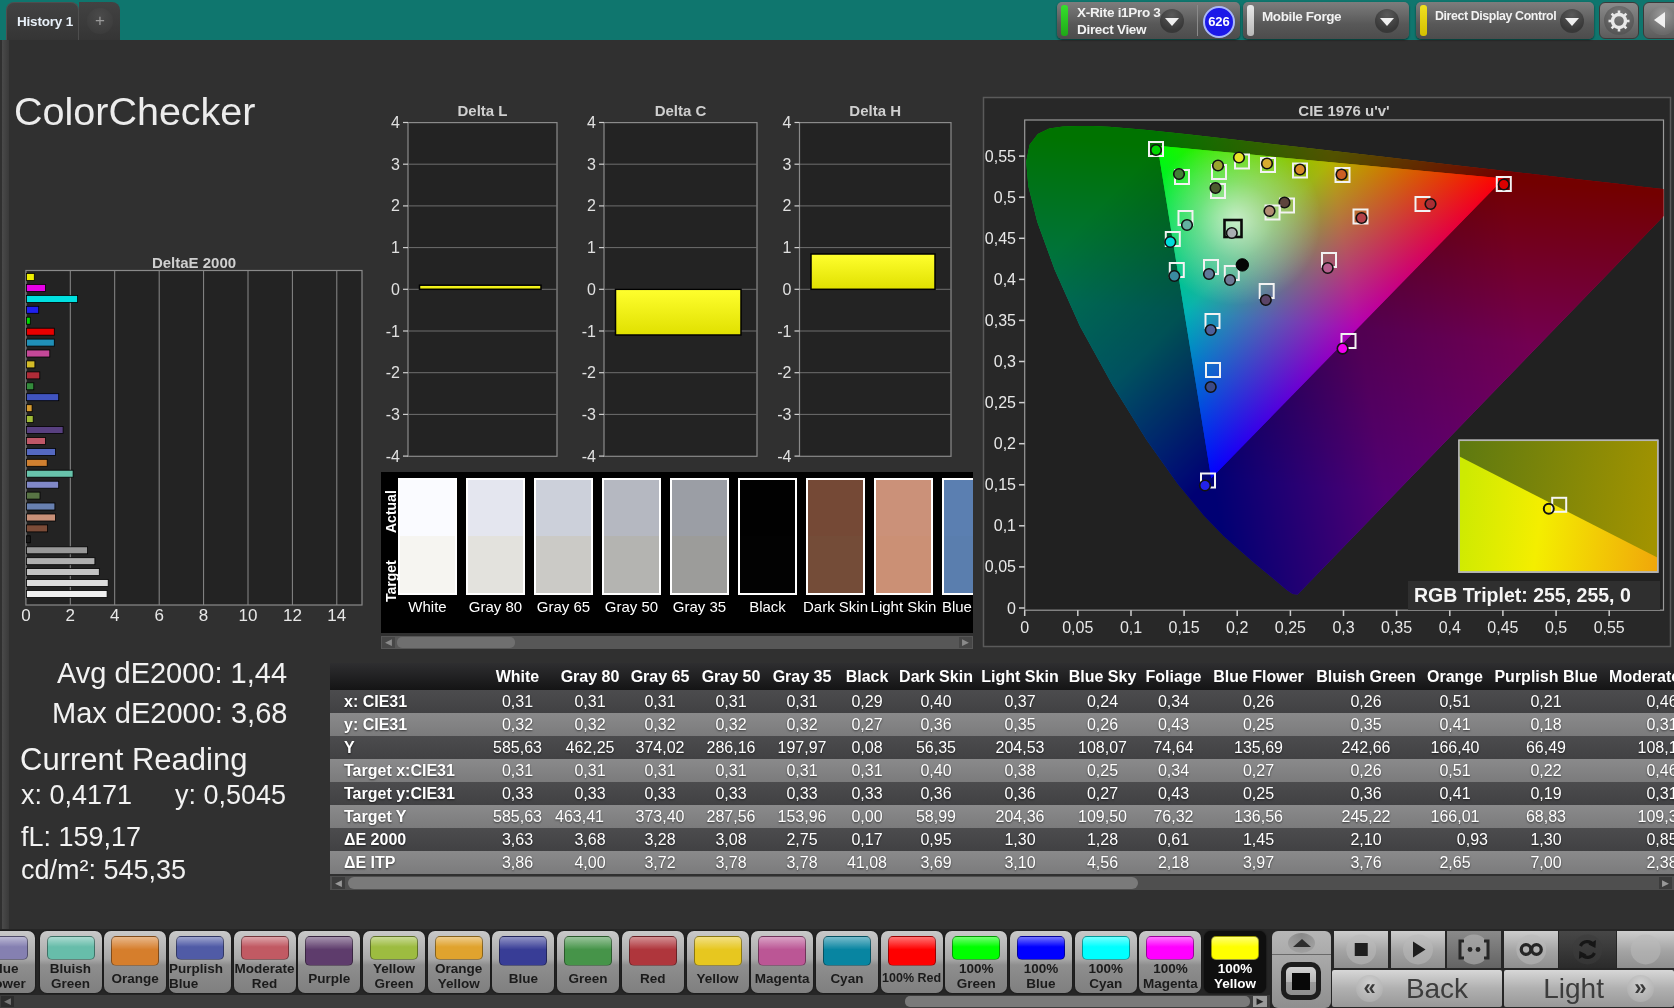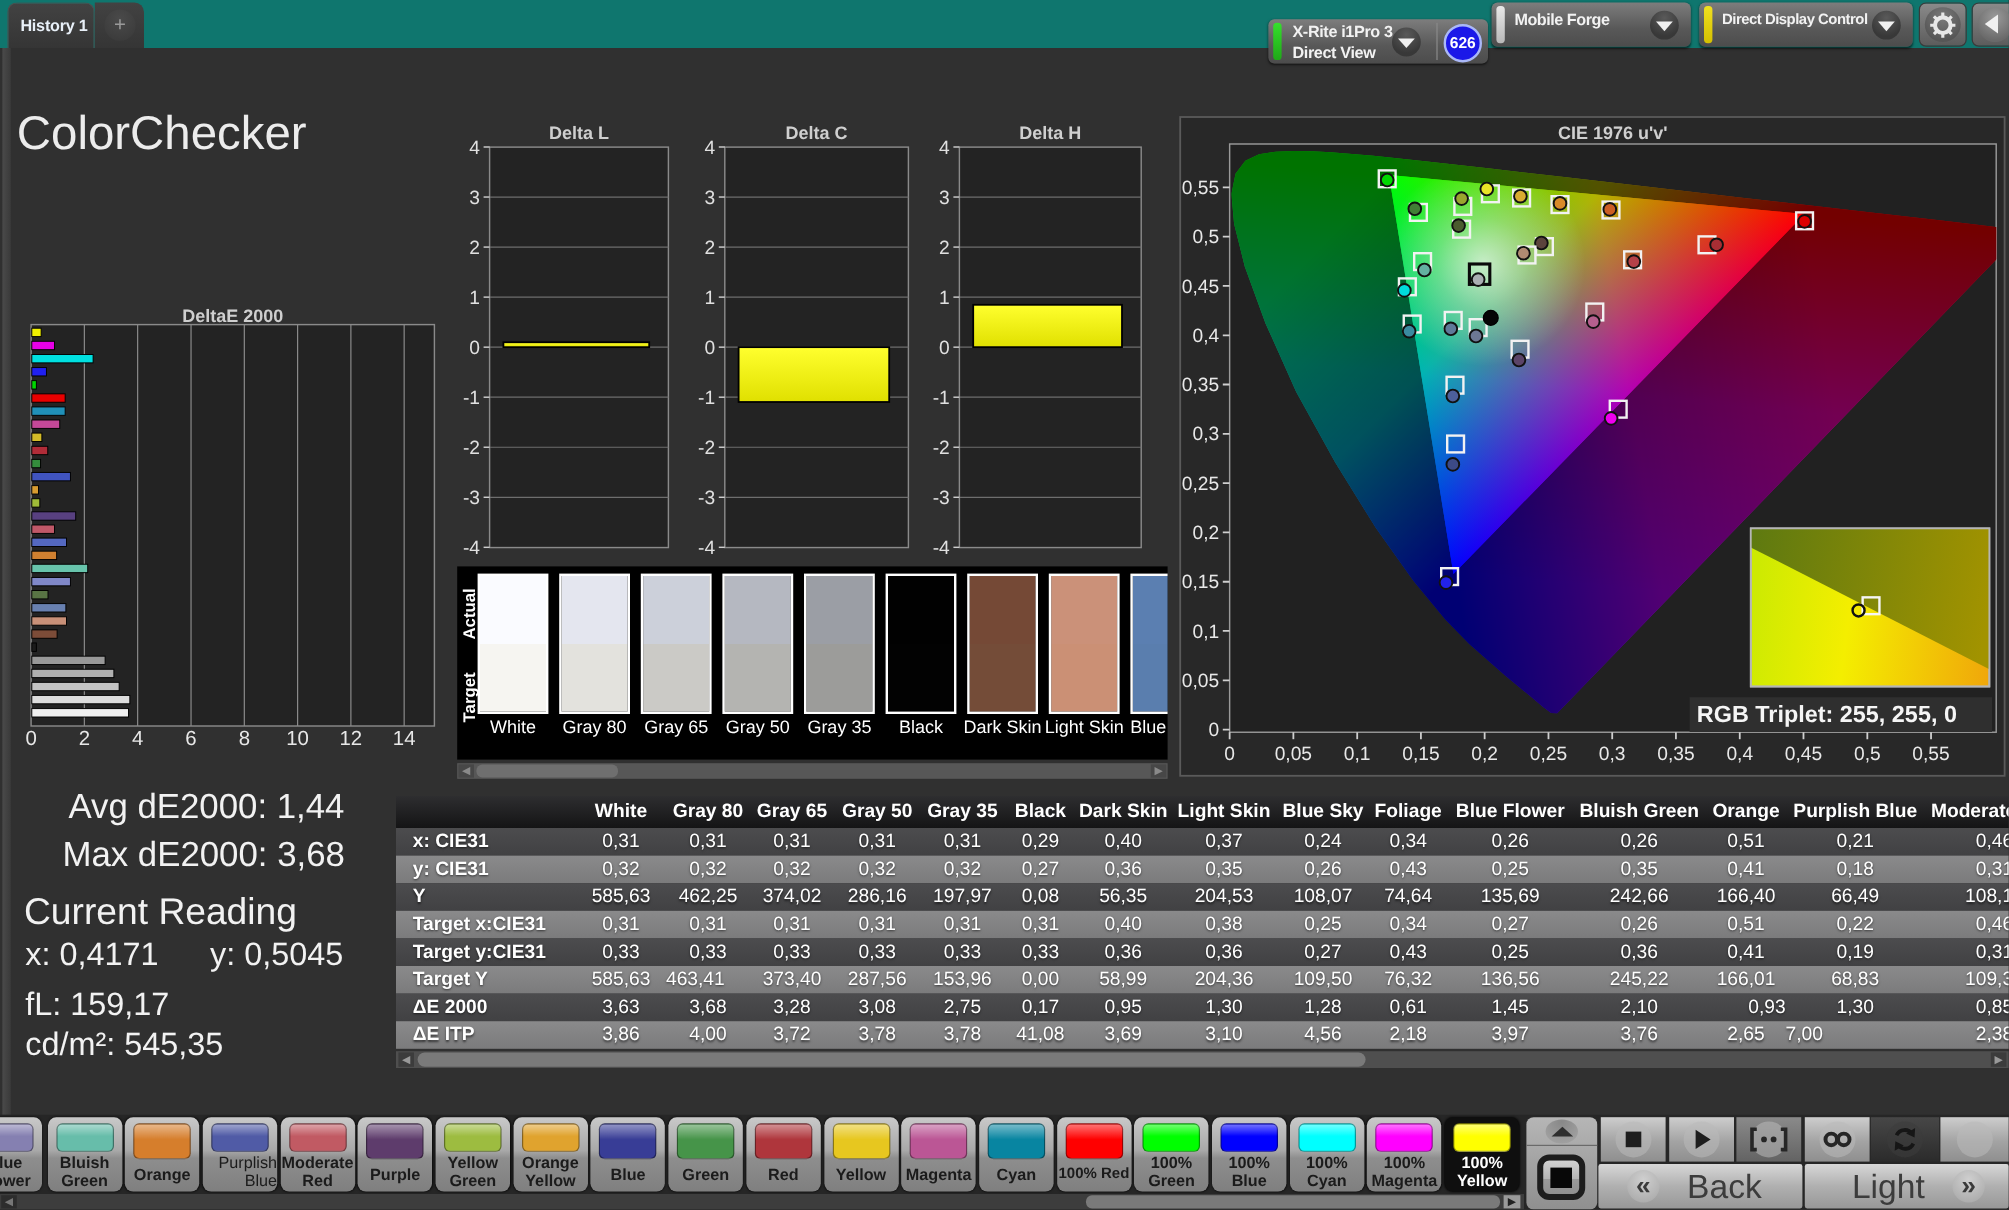--- a/index.html
+++ b/index.html
@@ -3,21 +3,21 @@
 *{margin:0;padding:0}
 body{width:1674px;height:1008px;background:#303030;font-family:"Liberation Sans",sans-serif;overflow:hidden;position:relative}
 </style></head><body>
 <div style="position:absolute;left:0;top:0;width:1674px;height:40px;background:#0f766e">
 <div style="position:absolute;left:6px;top:2px;width:73px;height:38px;background:linear-gradient(180deg,#424242,#353535);border-radius:8px 8px 0 0;border:1px solid #4e4e4e;border-bottom:none;box-sizing:border-box">
 <div style="position:absolute;left:10px;top:11px;font-size:13.5px;font-weight:bold;color:#e8f0f8;white-space:nowrap;letter-spacing:-0.2px">History 1</div>
     </div>
 <div style="position:absolute;left:79px;top:2px;width:41px;height:38px;background:linear-gradient(180deg,#424242,#353535);border-radius:0 8px 0 0">
 <div style="position:absolute;left:8px;top:6px;width:26px;height:26px;border-radius:50%;background:radial-gradient(circle at 50% 30%,#4a4a4a,#383838);color:#9a9a9a;font-size:17px;text-align:center;line-height:25px">+</div>
     </div>
-<div style="position:absolute;left:1057px;top:16px;width:183px;height:37px;border-radius:5px;background:linear-gradient(180deg,#7d7d7d,#585858 60%,#4c4c4c);box-shadow:0 1px 2px rgba(0,0,0,0.6)">
+<div style="position:absolute;left:1057px;top:2px;width:183px;height:37px;border-radius:5px;background:linear-gradient(180deg,#7d7d7d,#585858 60%,#4c4c4c);box-shadow:0 1px 2px rgba(0,0,0,0.6)">
 <div style="position:absolute;left:4px;top:3px;width:7px;height:31px;border-radius:3px;background:linear-gradient(180deg,#35e02c,#1fa818)"></div>
       <div style="position:absolute;left:20px;top:3px;font-size:13.5px;font-weight:bold;color:#f2f2f2;line-height:16.5px;white-space:nowrap;letter-spacing:-0.3px">X-Rite i1Pro 3<br>Direct View</div>
       <div style="position:absolute;right:56px;top:7px;width:24px;height:24px;border-radius:50%;background:radial-gradient(circle at 50% 25%,#5a5a5a,#383838 70%)">
         <div style="position:absolute;left:5px;top:9px;width:0;height:0;border-left:7px solid transparent;border-right:7px solid transparent;border-top:8px solid #f0f0f0"></div>
       </div>
       <div style="position:absolute;right:5px;top:4px;width:32px;height:32px;border-radius:50%;background:#1b18e8;border:2px solid #aab8f8;box-sizing:border-box;color:#fff;font-size:13px;font-weight:bold;text-align:center;line-height:28px">626</div>
       <div style="position:absolute;right:42px;top:3px;width:1px;height:31px;background:#8a8a8a"></div>
     </div>
 <div style="position:absolute;left:1243px;top:2px;width:166px;height:37px;border-radius:5px;background:linear-gradient(180deg,#7d7d7d,#585858 60%,#4c4c4c);box-shadow:0 1px 2px rgba(0,0,0,0.6)">
 <div style="position:absolute;left:4px;top:3px;width:7px;height:31px;border-radius:3px;background:linear-gradient(180deg,#e8e8e8,#b8b8b8)"></div>
@@ -558,21 +558,21 @@
         <div style="width:72px;flex:none;text-align:center">3,78</div>
         <div style="width:70px;flex:none;text-align:center">3,78</div>
         <div style="width:60px;flex:none;text-align:center">41,08</div>
         <div style="width:78px;flex:none;text-align:center">3,69</div>
         <div style="width:90px;flex:none;text-align:center">3,10</div>
         <div style="width:75px;flex:none;text-align:center">4,56</div>
         <div style="width:67px;flex:none;text-align:center">2,18</div>
         <div style="width:103px;flex:none;text-align:center">3,97</div>
         <div style="width:112px;flex:none;text-align:center">3,76</div>
         <div style="width:66px;flex:none;text-align:center">2,65</div>
-        <div style="width:116px;flex:none;">7,00</div>
+        <div style="width:116px;flex:none;text-align:center">7,00</div>
         <div style="width:116px;flex:none;text-align:center">2,38</div>
       </div>
     </div>
   </div>
 <div style="position:absolute;left:330px;top:876px;width:1344px;height:14px;background:#4f4f4f">
 <div style="position:absolute;left:2px;top:1px;width:13px;height:12px;background:#3c3c3c;color:#999;font-size:9px;line-height:12px;text-align:center">◀</div>
 <div style="position:absolute;left:18px;top:1px;width:790px;height:12px;background:#7a7a7a;border-radius:6px"></div>
 <div style="position:absolute;right:2px;top:1px;width:13px;height:12px;background:#3c3c3c;color:#999;font-size:9px;line-height:12px;text-align:center">▶</div>
 </div>
 <div style="position:absolute;left:0;top:929px;width:1674px;height:79px;background:#262626">
@@ -584,21 +584,21 @@
       <div style="position:absolute;left:39.5px;top:2px;width:62px;height:62px;border-radius:7px;background:linear-gradient(180deg,#c9c9c9,#a8a8a8 45%,#8e8e8e 55%,#7f7f7f);box-shadow:0 0 2px rgba(0,0,0,0.8)">
 <div style="position:absolute;left:7px;top:5px;width:48px;height:24px;border-radius:5px;background:linear-gradient(180deg,rgba(255,255,255,0.45),rgba(255,255,255,0) 45%),#67bdaa;border:1px solid rgba(0,0,0,0.4);box-sizing:border-box"></div>
 <div style="position:absolute;left:0;top:30px;width:62px;text-align:center;font-size:13.5px;line-height:15px;font-weight:bold;color:#1b1b1b;white-space:nowrap;">Bluish<br>Green</div>
       </div>
       <div style="position:absolute;left:104.2px;top:2px;width:62px;height:62px;border-radius:7px;background:linear-gradient(180deg,#c9c9c9,#a8a8a8 45%,#8e8e8e 55%,#7f7f7f);box-shadow:0 0 2px rgba(0,0,0,0.8)">
 <div style="position:absolute;left:7px;top:5px;width:48px;height:30px;border-radius:5px;background:linear-gradient(180deg,rgba(255,255,255,0.45),rgba(255,255,255,0) 45%),#d67e2c;border:1px solid rgba(0,0,0,0.4);box-sizing:border-box"></div>
 <div style="position:absolute;left:0;top:40px;width:62px;text-align:center;font-size:13.5px;line-height:15px;font-weight:bold;color:#1b1b1b;white-space:nowrap;">Orange</div>
       </div>
       <div style="position:absolute;left:168.9px;top:2px;width:62px;height:62px;border-radius:7px;background:linear-gradient(180deg,#c9c9c9,#a8a8a8 45%,#8e8e8e 55%,#7f7f7f);box-shadow:0 0 2px rgba(0,0,0,0.8)">
 <div style="position:absolute;left:7px;top:5px;width:48px;height:24px;border-radius:5px;background:linear-gradient(180deg,rgba(255,255,255,0.45),rgba(255,255,255,0) 45%),#505ba6;border:1px solid rgba(0,0,0,0.4);box-sizing:border-box"></div>
-<div style="position:absolute;left:0;top:30px;width:62px;text-align:right;font-size:13.5px;line-height:15px;font-weight:normal;color:#1b1b1b;white-space:nowrap;">Purplish<br>Blue</div>
+<div style="position:absolute;left:0;top:30px;width:62px;text-align:left;font-size:13.5px;line-height:15px;font-weight:bold;color:#1b1b1b;white-space:nowrap;">Purplish<br>Blue</div>
       </div>
       <div style="position:absolute;left:233.6px;top:2px;width:62px;height:62px;border-radius:7px;background:linear-gradient(180deg,#c9c9c9,#a8a8a8 45%,#8e8e8e 55%,#7f7f7f);box-shadow:0 0 2px rgba(0,0,0,0.8)">
 <div style="position:absolute;left:7px;top:5px;width:48px;height:24px;border-radius:5px;background:linear-gradient(180deg,rgba(255,255,255,0.45),rgba(255,255,255,0) 45%),#c15a63;border:1px solid rgba(0,0,0,0.4);box-sizing:border-box"></div>
 <div style="position:absolute;left:0;top:30px;width:62px;text-align:center;font-size:13.5px;line-height:15px;font-weight:bold;color:#1b1b1b;white-space:nowrap;">Moderate<br>Red</div>
       </div>
       <div style="position:absolute;left:298.3px;top:2px;width:62px;height:62px;border-radius:7px;background:linear-gradient(180deg,#c9c9c9,#a8a8a8 45%,#8e8e8e 55%,#7f7f7f);box-shadow:0 0 2px rgba(0,0,0,0.8)">
 <div style="position:absolute;left:7px;top:5px;width:48px;height:30px;border-radius:5px;background:linear-gradient(180deg,rgba(255,255,255,0.45),rgba(255,255,255,0) 45%),#5e3c6c;border:1px solid rgba(0,0,0,0.4);box-sizing:border-box"></div>
 <div style="position:absolute;left:0;top:40px;width:62px;text-align:center;font-size:13.5px;line-height:15px;font-weight:bold;color:#1b1b1b;white-space:nowrap;">Purple</div>
       </div>
       <div style="position:absolute;left:363.0px;top:2px;width:62px;height:62px;border-radius:7px;background:linear-gradient(180deg,#c9c9c9,#a8a8a8 45%,#8e8e8e 55%,#7f7f7f);box-shadow:0 0 2px rgba(0,0,0,0.8)">

